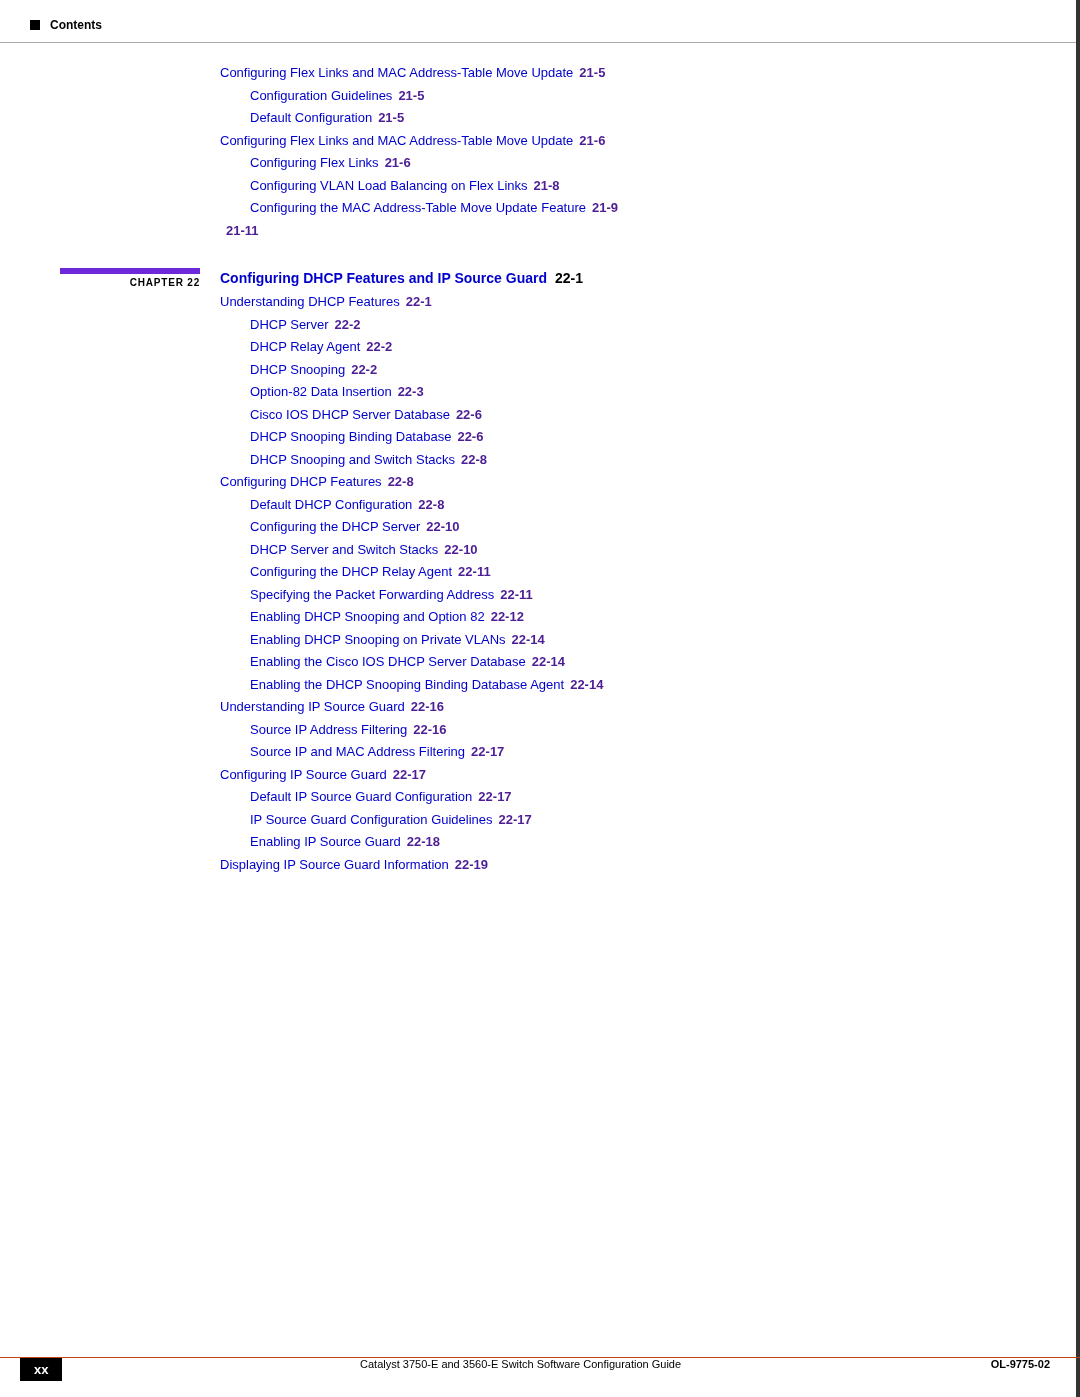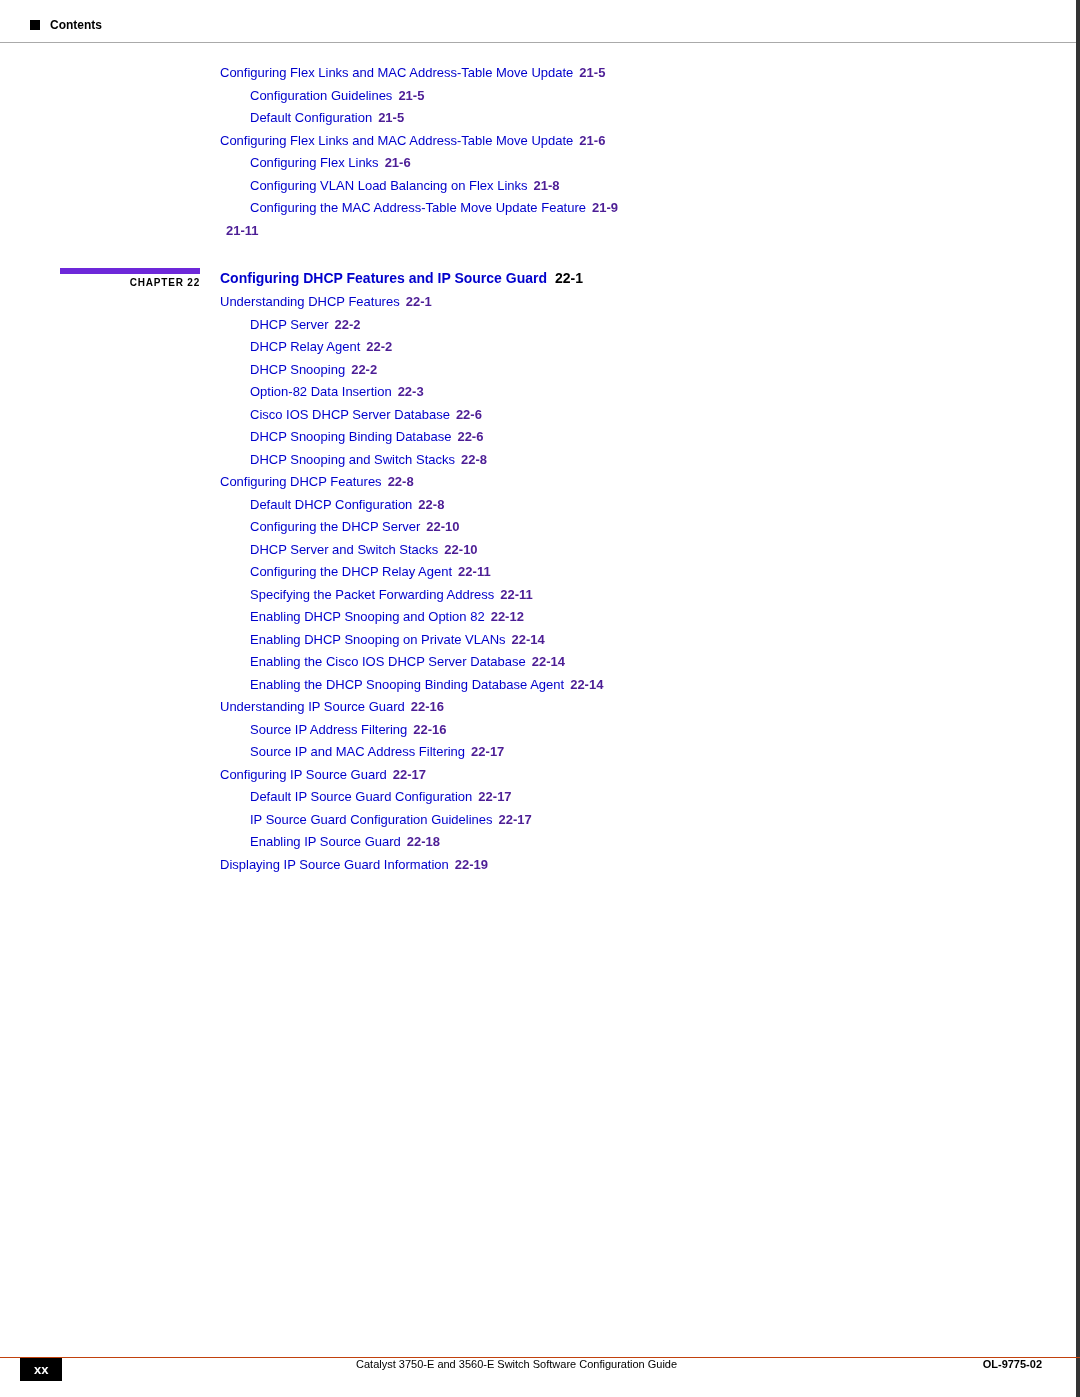--- a/index.html
+++ b/index.html
@@ -101,21 +101,21 @@
     .footer-center {
       flex: 1;
       text-align: center;
       font-size: 11px;
       color: #000;
     }
     .footer-right {
       font-size: 11px;
       font-weight: bold;
       color: #000;
-      margin-right: 38px;
+      margin-right: 30px;
       padding-left: 12px;
     }
 
     .chapter-block {
       position: relative;
       margin-top: 28px;
     }
     .chapter-number-label {
       position: absolute;
       left: -160px;

